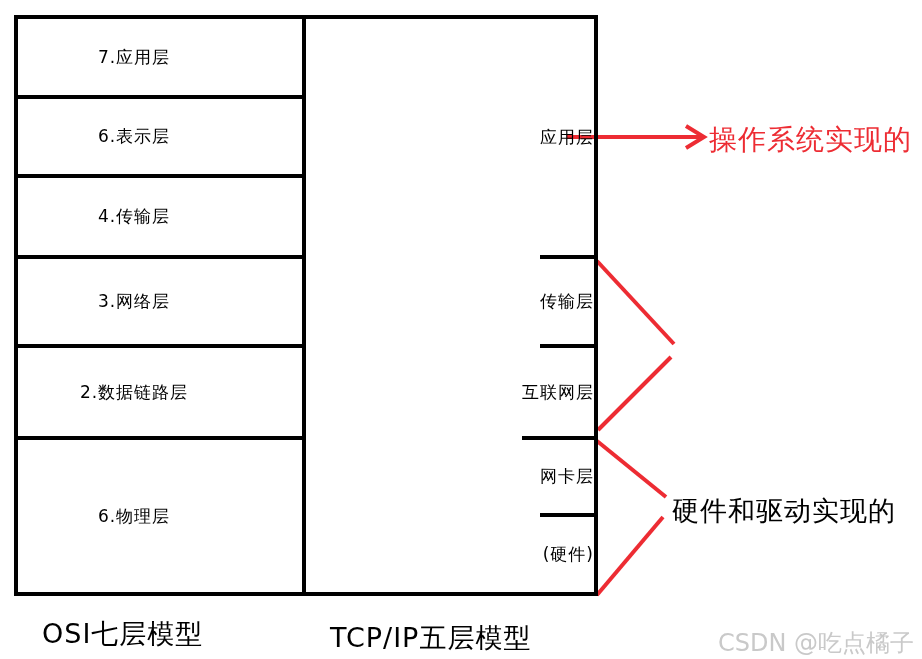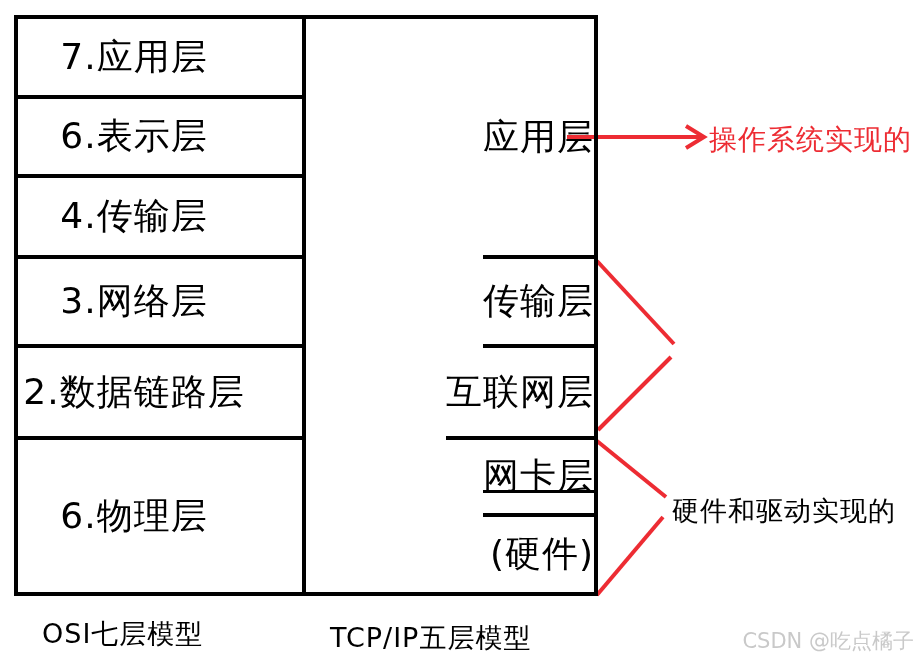--- a/index.html
+++ b/index.html
@@ -13,42 +13,42 @@
     overflow:hidden;
   }
   
   .marks{position:absolute;left:0;top:0;z-index:1;pointer-events:none;}
   .box{position:absolute;top:15px;height:581px;border:4px solid #000;background:transparent;z-index:2;display:flex;flex-direction:column;}
   .box-osi{left:14px;width:292px;}
   .box-tcp{left:302px;width:296px;align-items:flex-end;}
   .cell{
     border-bottom:4px solid #000;
     display:flex;align-items:center;justify-content:center;
-    font-size:36px;letter-spacing:1px;
+    font-size:17px;letter-spacing:1px;
   }
   .cell:last-child{border-bottom:none;flex:1;}
   .box-osi .cell{padding-right:52px;}
   .box-osi .cell:nth-child(1){height:80px;}
   .box-osi .cell:nth-child(2){height:79px;}
   .box-osi .cell:nth-child(3){height:81px;}
   .box-osi .cell:nth-child(4){height:89px;}
   .box-osi .cell:nth-child(5){height:92px;}
   .box-osi .cell:nth-child(6){height:77px;}
   .box-tcp .cell:nth-child(1){height:240px;}
   .box-tcp .cell:nth-child(2){height:89px;}
   .box-tcp .cell:nth-child(3){height:92px;}
-  .box-tcp .cell:nth-child(4){height:77px;text-decoration:underline;}
+  .box-tcp .cell:nth-child(4){height:77px;}
   .label{position:absolute;z-index:3;white-space:nowrap;}
   .label-red{left:709px;top:121px;font-size:28px;color:#ed2c33;letter-spacing:1px;}
   .label-os{left:683px;top:337px;font-size:27px;letter-spacing:1px;}
   .label-hw{left:672px;top:493px;font-size:27px;letter-spacing:1px;}
   .caption{position:absolute;z-index:3;font-size:27px;letter-spacing:1px;white-space:nowrap;}
   .caption-osi{left:42px;top:616px;}
   .caption-tcp{left:330px;top:620px;}
-  .watermark{position:absolute;right:8px;top:627px;z-index:3;font-size:21px;color:#c9c9c9;white-space:nowrap;}
+  .watermark{position:absolute;right:8px;top:627px;z-index:3;font-size:24px;color:#c9c9c9;white-space:nowrap;}
 </style>
 </head>
 <body>
 
 <div class="canvas">
 
   <svg class="marks" width="922" height="659" viewBox="0 0 922 659">
 
     <line x1="567" y1="137" x2="703" y2="137" stroke="#ed2c33" stroke-width="4"></line>
     <polyline points="686,126 704,137 686,148" fill="none" stroke="#ed2c33" stroke-width="4"></polyline>

